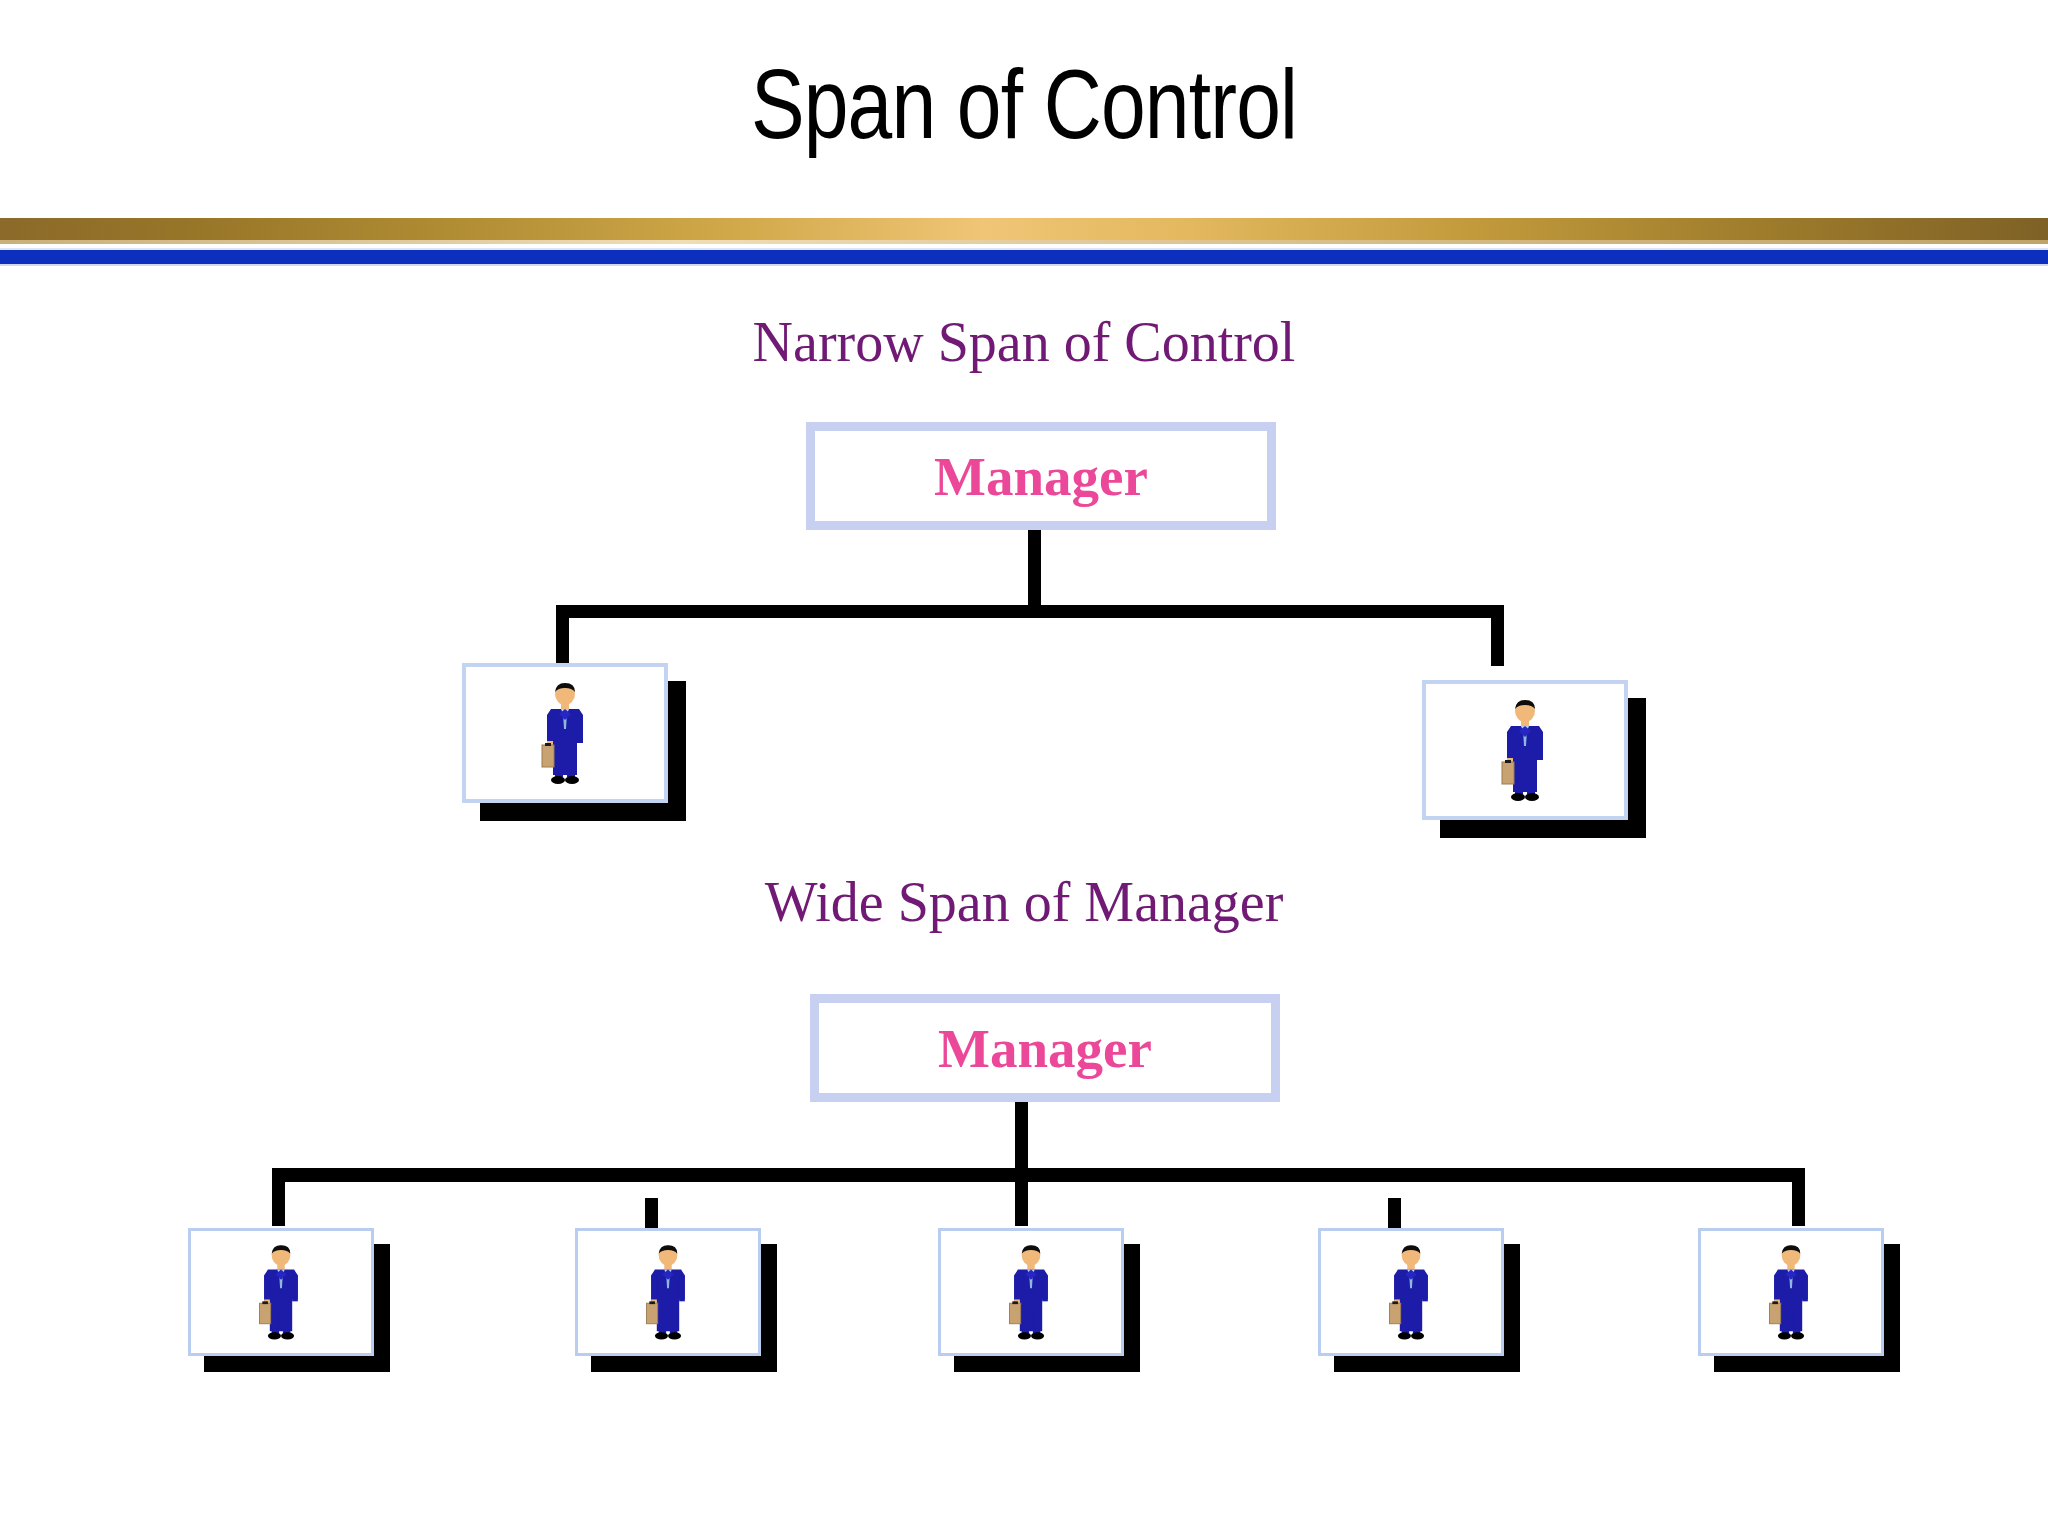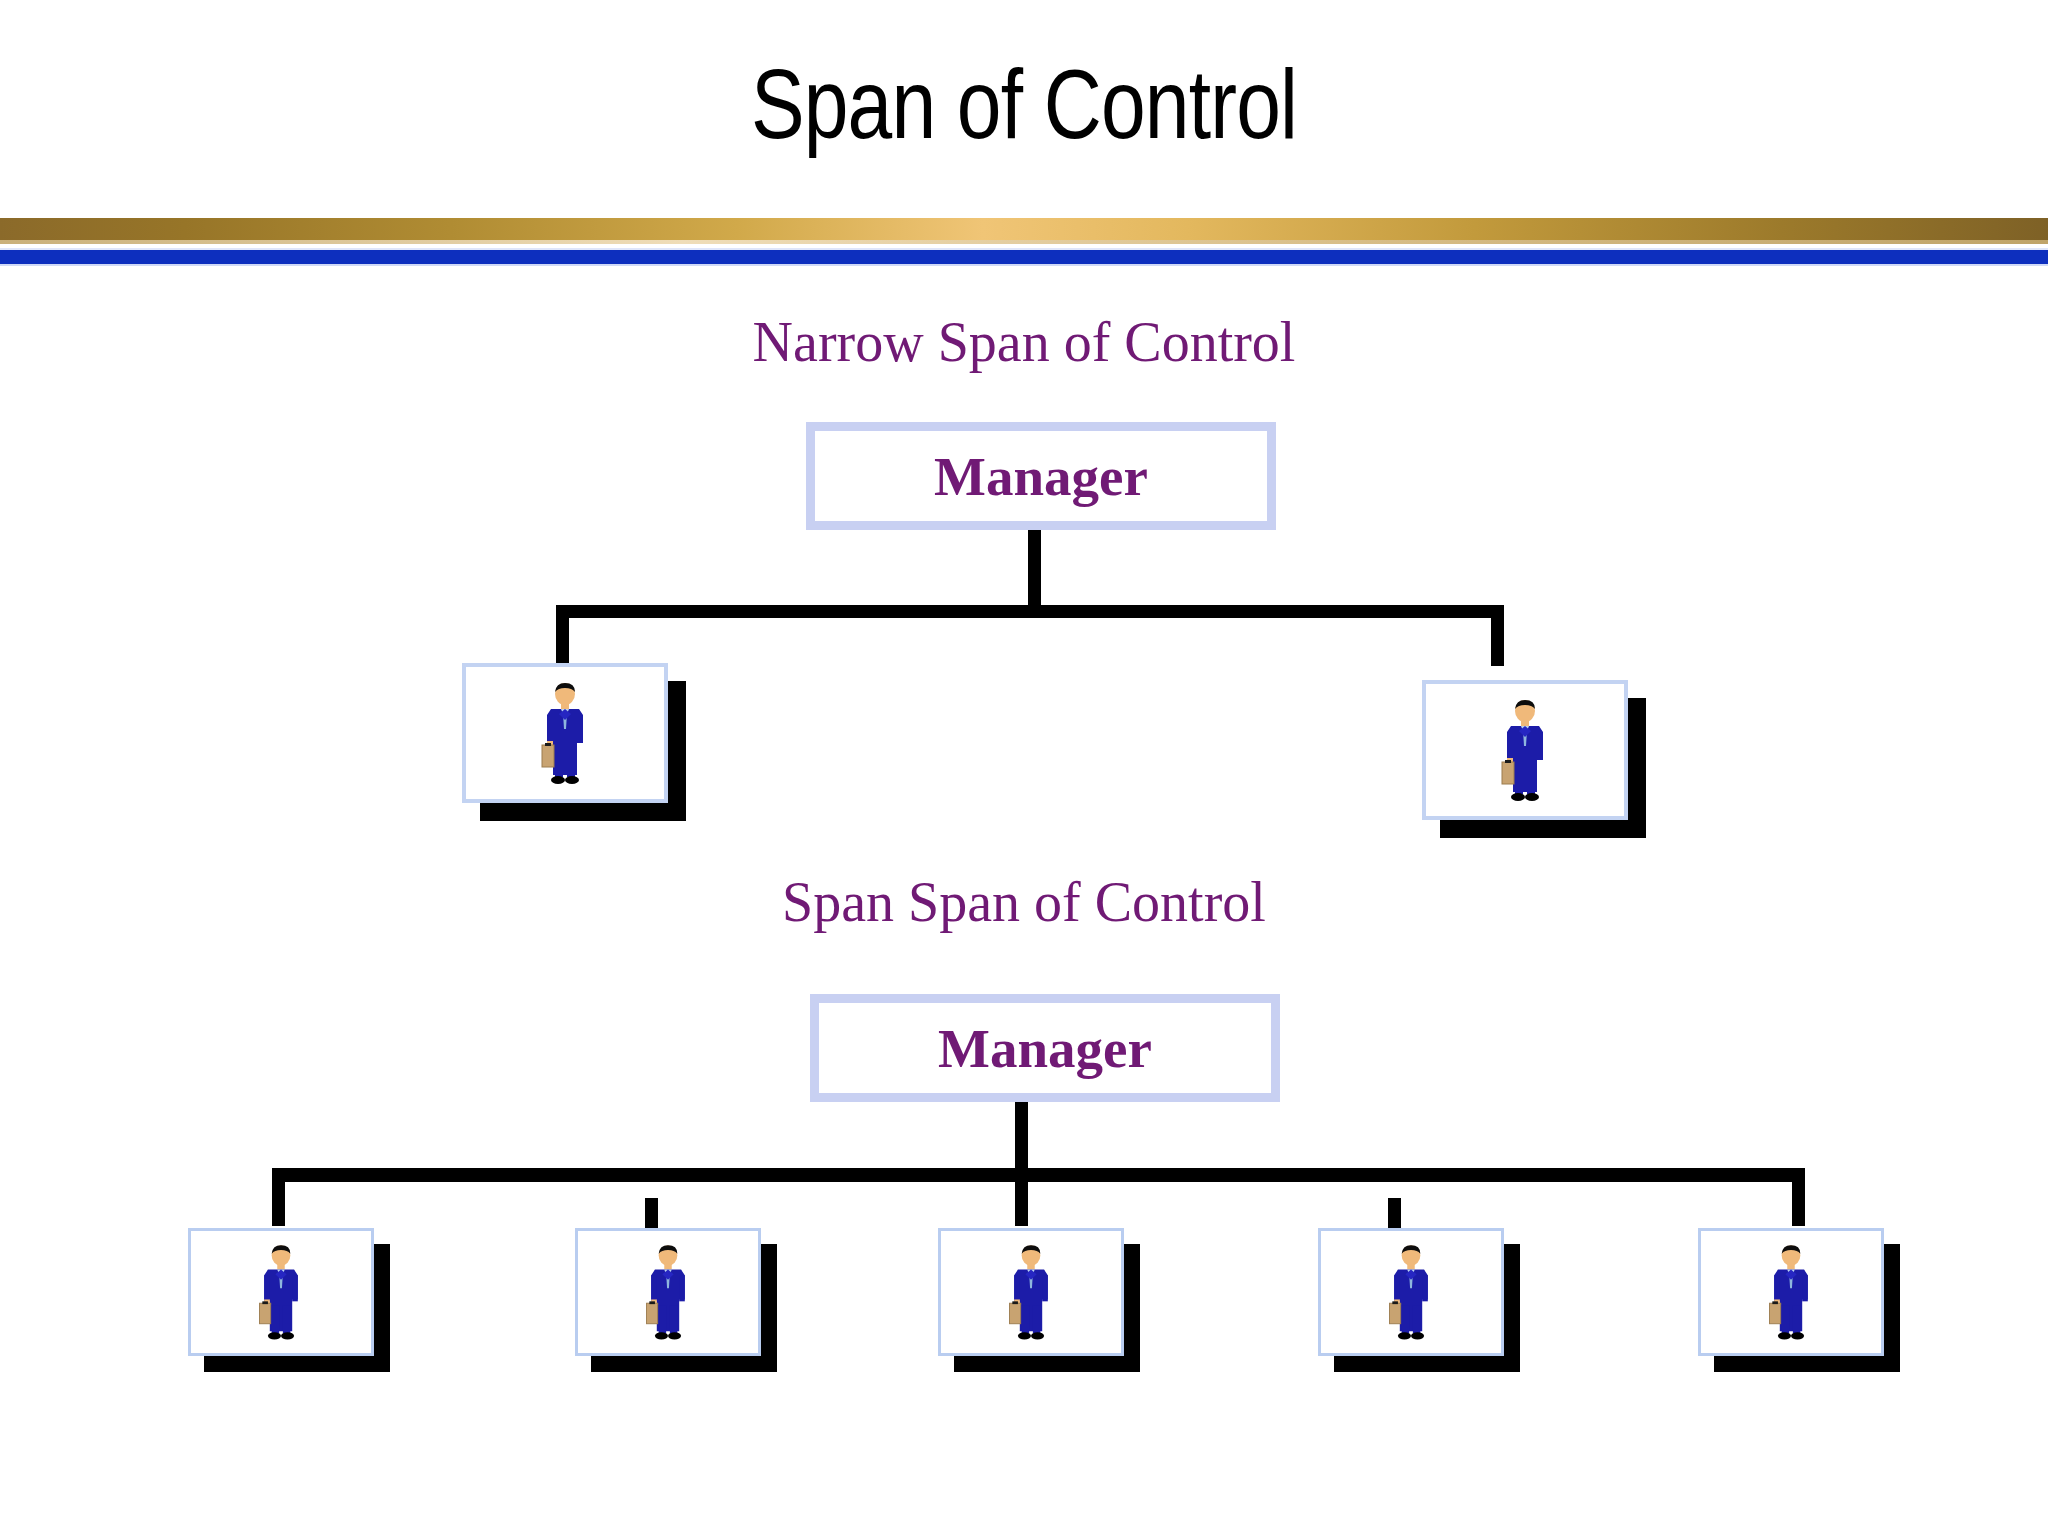--- a/index.html
+++ b/index.html
@@ -60,21 +60,21 @@
     padding:9px;
     box-sizing:border-box;
   }
   .manager-inner{
     width:100%;height:100%;
     background:#ffffff;
     display:flex;align-items:center;justify-content:center;
   }
   .manager-label{
     font-family:"Liberation Serif",serif;
-    font-weight:bold;font-size:55px;color:#701a75;
+    font-weight:bold;font-size:55px;color:#ec4899;
     letter-spacing:0px;
   }
   #manager-narrow{left:806px;top:422px;width:470px;height:108px;}
   #manager-wide{left:810px;top:994px;width:470px;height:108px;}
 
   
   .conn{position:absolute;background:#000000;}
 
   
   .emp-box{position:absolute;width:206px;height:140px;}
@@ -172,21 +172,21 @@
         <rect x="10" y="62" width="6" height="3" fill="#1a1a1a"></rect>
         <rect x="20" y="66" width="8" height="30" fill="#1c1ca8"></rect>
         <rect x="32" y="66" width="8" height="30" fill="#1c1ca8"></rect>
         <ellipse cx="23" cy="99" rx="7" ry="4" fill="#000000"></ellipse>
         <ellipse cx="37" cy="99" rx="7" ry="4" fill="#000000"></ellipse>
       </svg>
     </span>
   </div>
 </div>
 
-<div class="section-caption" id="caption-wide">Span Span of Control</div>
+<div class="section-caption" id="caption-wide">Wide Span of Manager</div>
 
 <div class="manager-box" id="manager-wide">
   <div class="manager-inner">
     <span class="manager-label">Manager</span>
   </div>
 </div>
 
 <div class="conn" style="left:1015px;top:1102px;width:13px;height:73px;"></div>
 <div class="conn" style="left:272px;top:1168px;width:1533px;height:14px;"></div>
 <div class="conn" style="left:272px;top:1182px;width:13px;height:44px;"></div>

